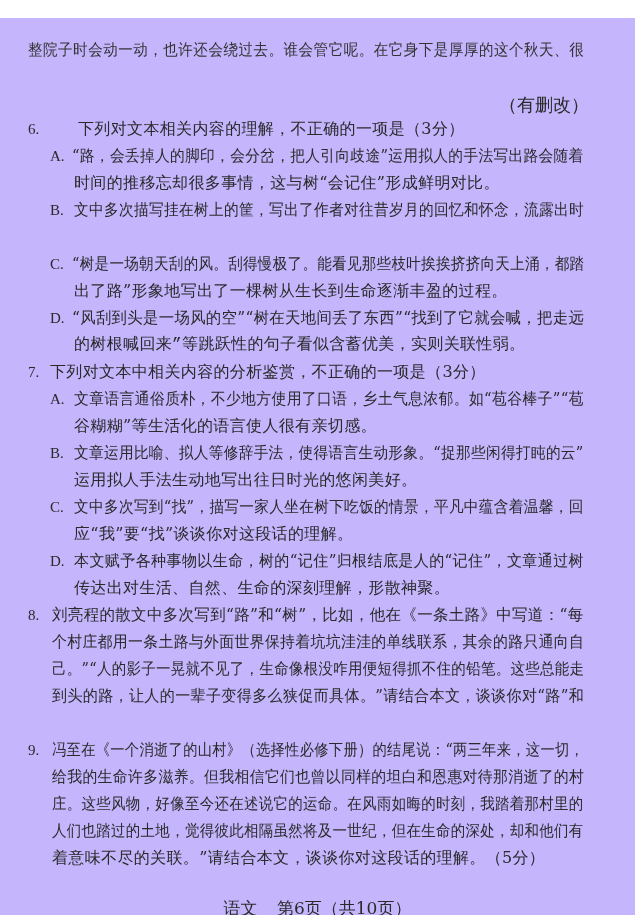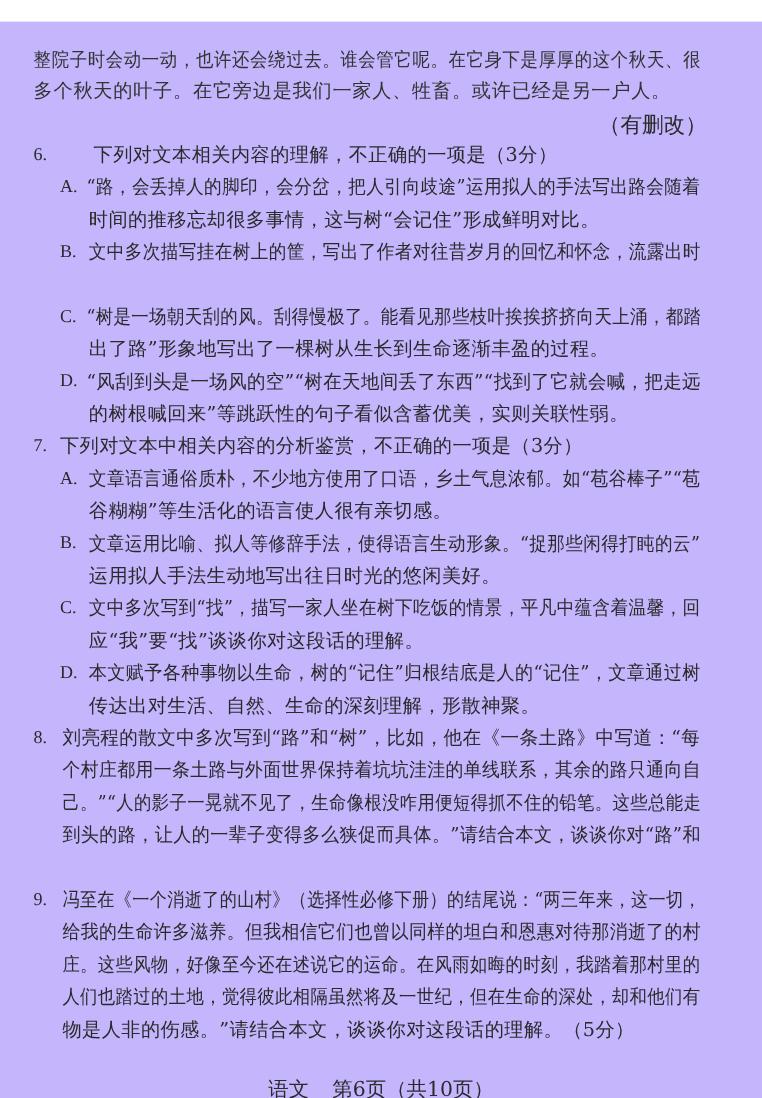--- a/index.html
+++ b/index.html
@@ -61,40 +61,39 @@
       white-space: nowrap;
     }
     .footer span { margin: 0 7px; }
   </style>
 </head>
 <body>
 
 <div class="page">
 
   <div class="line kai" style="left: 28px; top: 22px; transform-origin: left top; transform: scaleX(0.9055);">整院子时会动一动，也许还会绕过去。谁会管它呢。在它身下是厚厚的这个秋天、很</div>
-  <div class="line kai" style="left:28px; top:48px;">多个秋天的叶子。在它旁边是我们一家人、牲畜。或许已经是另一户人。</div>
   <div class="note" style="left:499px; top:77px;">（有删改）</div>
 
   <div class="num" style="left:28px; top:101px;">6.</div>
   <div class="line" style="left:50px; top:101px;margin-left:28px;">下列对文本相关内容的理解，不正确的一项是（3分）</div>
 
   <div class="opt" style="left:50px; top:128px;">A.</div>
   <div class="line" style="left: 72px; top: 128px; transform-origin: left top; transform: scaleX(0.9192);">“路，会丢掉人的脚印，会分岔，把人引向歧途”运用拟人的手法写出路会随着</div>
   <div class="line" style="left:74px; top:155px;">时间的推移忘却很多事情，这与树“会记住”形成鲜明对比。</div>
 
   <div class="opt" style="left:50px; top:182px;">B.</div>
   <div class="line" style="left: 74px; top: 182px; transform-origin: left top; transform: scaleX(0.9173);">文中多次描写挂在树上的筐，写出了作者对往昔岁月的回忆和怀念，流露出时</div>
 
   <div class="opt" style="left:50px; top:236px;">C.</div>
   <div class="line" style="left: 72px; top: 236px; transform-origin: left top; transform: scaleX(0.9078);">“树是一场朝天刮的风。刮得慢极了。能看见那些枝叶挨挨挤挤向天上涌，都踏</div>
   <div class="line" style="left:74px; top:263px;">出了路”形象地写出了一棵树从生长到生命逐渐丰盈的过程。</div>
 
   <div class="opt" style="left:50px; top:290px;">D.</div>
   <div class="line" style="left: 72px; top: 290px; transform-origin: left top; transform: scaleX(0.9606);">“风刮到头是一场风的空”“树在天地间丢了东西”“找到了它就会喊，把走远</div>
-  <div class="line" style="left:74px; top:317px;">的树根喊回来”等跳跃性的句子看似含蓄优美，实则关联性弱。</div>
+  <div class="line" style="left:74px; top:317px;font-family:Liberation Mono, monospace;">的树根喊回来”等跳跃性的句子看似含蓄优美，实则关联性弱。</div>
 
   <div class="num" style="left:28px; top:344px;">7.</div>
   <div class="line" style="left:50px; top:344px;">下列对文本中相关内容的分析鉴赏，不正确的一项是（3分）</div>
 
   <div class="opt" style="left:50px; top:371px;">A.</div>
   <div class="line" style="left: 74px; top: 371px; transform-origin: left top; transform: scaleX(0.929);">文章语言通俗质朴，不少地方使用了口语，乡土气息浓郁。如“苞谷棒子”“苞</div>
   <div class="line" style="left:74px; top:398px;">谷糊糊”等生活化的语言使人很有亲切感。</div>
 
   <div class="opt" style="left:50px; top:425px;">B.</div>
   <div class="line" style="left: 74px; top: 425px; transform-origin: left top; transform: scaleX(0.9156);">文章运用比喻、拟人等修辞手法，使得语言生动形象。“捉那些闲得打盹的云”</div>
@@ -112,20 +111,20 @@
   <div class="line" style="left: 52px; top: 587px; transform-origin: left top; transform: scaleX(0.9673);">刘亮程的散文中多次写到“路”和“树”，比如，他在《一条土路》中写道：“每</div>
   <div class="line" style="left: 52px; top: 614px; transform-origin: left top; transform: scaleX(0.9301);">个村庄都用一条土路与外面世界保持着坑坑洼洼的单线联系，其余的路只通向自</div>
   <div class="line" style="left: 52px; top: 641px; transform-origin: left top; transform: scaleX(0.9032);">己。”“人的影子一晃就不见了，生命像根没咋用便短得抓不住的铅笔。这些总能走</div>
   <div class="line" style="left: 52px; top: 668px; transform-origin: left top; transform: scaleX(0.9416);">到头的路，让人的一辈子变得多么狭促而具体。”请结合本文，谈谈你对“路”和</div>
 
   <div class="num" style="left:28px; top:722px;">9.</div>
   <div class="line" style="left: 52px; top: 722px; transform-origin: left top; transform: scaleX(0.8911);">冯至在《一个消逝了的山村》（选择性必修下册）的结尾说：“两三年来，这一切，</div>
   <div class="line" style="left: 52px; top: 749px; transform-origin: left top; transform: scaleX(0.9301);">给我的生命许多滋养。但我相信它们也曾以同样的坦白和恩惠对待那消逝了的村</div>
   <div class="line" style="left: 52px; top: 776px; transform-origin: left top; transform: scaleX(0.9032);">庄。这些风物，好像至今还在述说它的运命。在风雨如晦的时刻，我踏着那村里的</div>
   <div class="line" style="left: 52px; top: 803px; transform-origin: left top; transform: scaleX(0.9032);">人们也踏过的土地，觉得彼此相隔虽然将及一世纪，但在生命的深处，却和他们有</div>
-  <div class="line" style="left:52px; top:830px;">物是人非的伤感。”请结合本文，谈谈你对这段话的理解。（5分）</div>
+  <div class="line" style="left:52px; top:830px;">着意味不尽的关联。”请结合本文，谈谈你对这段话的理解。（5分）</div>
 
   <div class="footer">
     <span>语文</span>
     <span>第6页（共10页）</span>
   </div>
 
 </div>
 
 </body></html>

